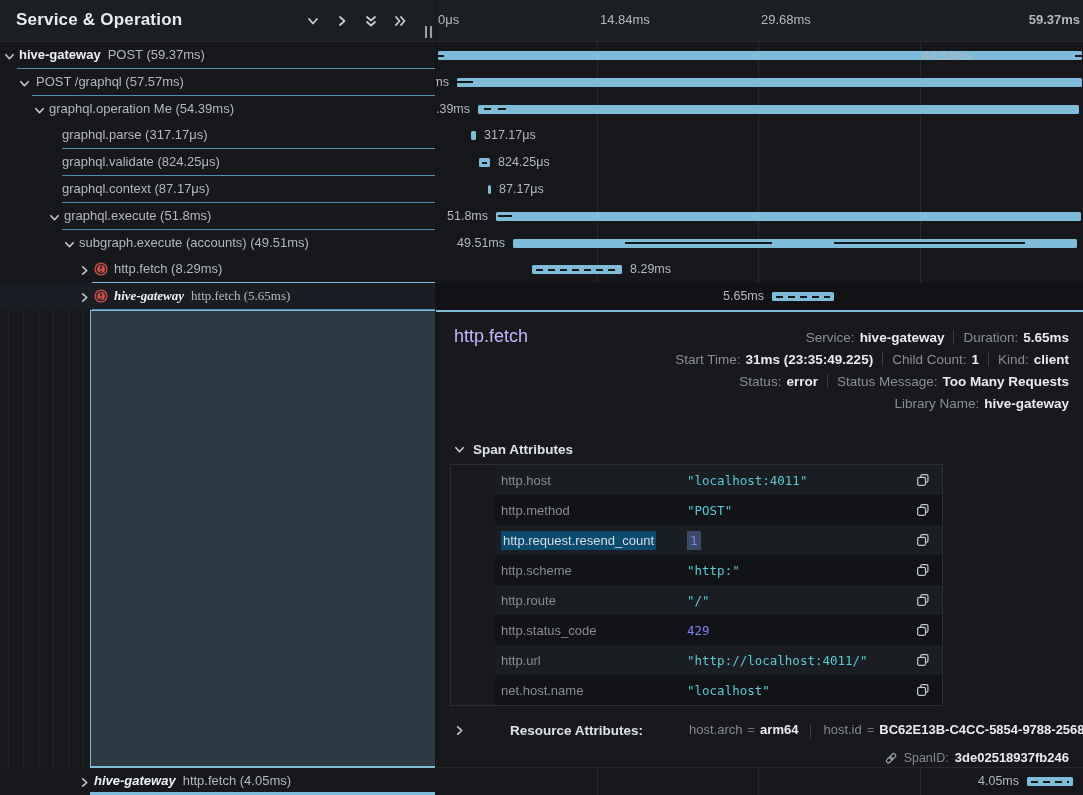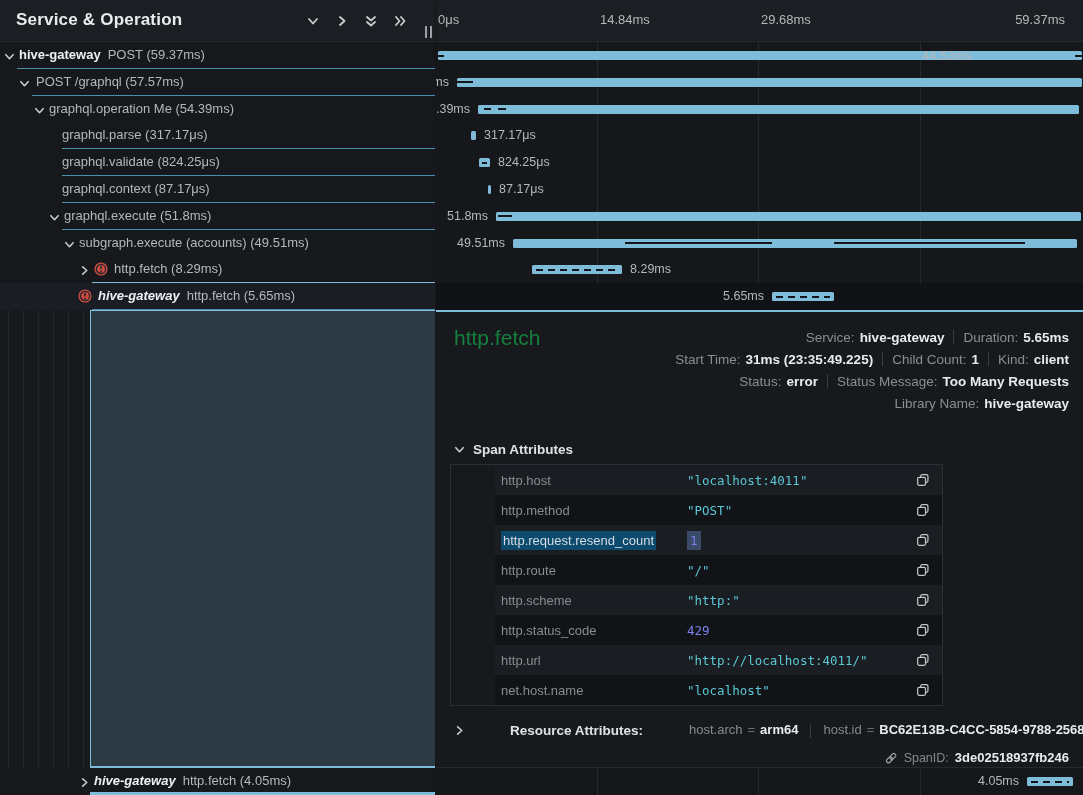--- a/index.html
+++ b/index.html
@@ -41,21 +41,21 @@
   .tl-row { position:absolute; left:0; width:647px; height:27px; }
   .tl-row.selected { background:#101216; }
   .bar { position:absolute; top:9px; height:9px; background:#7fbcd9; border-radius:1.5px; cursor:pointer; }
   .bar .seg { position:absolute; top:3.5px; height:2px; background:#14161a; }
   .bar .dash { position:absolute; top:3.5px; height:2px; left:4px; right:4px;
     background:repeating-linear-gradient(90deg,#14161a 0 7px,transparent 7px 12px); }
   .bar-label { position:absolute; top:0; line-height:27px; font-size:12.5px; color:#b4b8bb; white-space:nowrap; }
   
   .details { position:absolute; left:0; top:310px; width:647px; height:458px; background:#17191d;
     border-top:2px solid #7fbcd9; border-bottom:1px solid #26282c; }
-  .d-title { position:absolute; left:18px; top:14px; font-size:21px; color:#15803d; }
+  .d-title { position:absolute; left:18px; top:14px; font-size:18px; color:#c4b5fd; }
   .meta { position:absolute; right:14px; top:14px; display:flex; flex-direction:column; align-items:flex-end; }
   .meta-line { display:flex; align-items:center; height:22px; font-size:13.5px; }
   .meta-line .lbl { color:#8a8e93; margin-right:5px; }
   .meta-line .val { color:#e9ebec; font-weight:700; }
   .vdiv { width:1px; height:14px; background:#3a3e44; margin:0 9px; }
   .attr-head { position:absolute; left:18px; top:130px; display:flex; align-items:center; gap:8px;
     font-size:13.5px; font-weight:700; color:#dfe2e5; cursor:pointer; }
   .attr-head svg, .res-row svg.chv { stroke:#c7cbce; fill:none; stroke-width:1.7; stroke-linecap:round; stroke-linejoin:round; }
   .attr-table { position:absolute; left:14px; top:152px; width:493px; border:1px solid #2b2e33;padding-left:44px; }
   .attr-row { display:flex; align-items:center; height:30px; padding-left:6px; }
@@ -149,21 +149,21 @@
                 <circle cx="7" cy="7" r="4.6" fill="none" stroke="#23262b" stroke-width="1.3"></circle>
                 <rect x="6.2" y="3.6" width="1.6" height="4" rx="0.8" fill="#23262b"></rect>
                 <circle cx="7" cy="9.7" r="0.95" fill="#23262b"></circle>
               </svg></span><span>http.fetch (8.29ms)</span></span>
           <div class="underline" style="left: 92px;"></div>
         </div>
         <div class="tree-row selected" style="top: 283.2px;">
           <span class="chev" style="left: 79px;"><svg width="11" height="11" viewBox="0 0 12 12">
               <polyline points="4,2 8.5,6 4,10"></polyline>
             </svg></span>
-          <span class="txt" style="left: 78px;"><span class="err" style="position: relative; top: 3px; display: inline-block; margin-right: 6px;"><svg width="14" height="14" viewBox="0 0 14 14">
+          <span class="txt" style="left: 94px; font-family: Liberation Serif, serif;"><span class="err" style="position: relative; top: 3px; display: inline-block; margin-right: 6px;"><svg width="14" height="14" viewBox="0 0 14 14">
                 <circle cx="7" cy="7" r="6.6" fill="#cd4b40"></circle>
                 <circle cx="7" cy="7" r="4.6" fill="none" stroke="#23262b" stroke-width="1.3"></circle>
                 <rect x="6.2" y="3.6" width="1.6" height="4" rx="0.8" fill="#23262b"></rect>
                 <circle cx="7" cy="9.7" r="0.95" fill="#23262b"></circle>
               </svg></span><span class="svc italic">hive-gateway</span><span>http.fetch (5.65ms)</span></span>
           <div class="underline" style="left: 92px;"></div>
         </div>
         <div class="tree-row bright-line" style="top: 768px; height: 27px;">
           <span class="chev" style="left: 79px;"><svg width="11" height="11" viewBox="0 0 12 12">
               <polyline points="4,2 8.5,6 4,10"></polyline>
@@ -278,21 +278,21 @@
           </div>
           <div class="bar-label" style="right: 64px;">4.05ms</div>
         </div>
       </div>
     <div class="tl-header">
         <div id="ticks">
           <div class="tick" style="left: 2px;">0μs</div>
           <div class="tick" style="left: 164px;">14.84ms</div>
           <div class="tick" style="left: 325px;">29.68ms</div>
           <div class="tick" style="left: 486px; margin-top: 36px;">44.53ms</div>
-          <div class="tick" style="right: 18px;">59.37ms</div>
+          <div class="tick" style="right: 3px; font-weight: bold;">59.37ms</div>
         </div>
       </div>
 
     <div class="details">
       <div class="d-title">http.fetch</div>
       <div class="meta" id="meta">
           <div class="meta-line">
             <span class="lbl">Service:</span>
             <span class="val">hive-gateway</span>
             <span class="vdiv"></span>
@@ -353,32 +353,32 @@
             <div class="attr-key"><span class="sel-k">http.request.resend_count</span></div>
             <div class="attr-val number"><span class="sel-v">1</span></div>
             <div class="copy-btn">
               <svg width="14" height="14" viewBox="0 0 15 15">
                 <rect x="1.8" y="4.6" width="8.4" height="8.6" rx="1.6"></rect>
                 <path d="M5 4.6 V3.4 a1.6 1.6 0 0 1 1.6 -1.6 h4.6 a1.6 1.6 0 0 1 1.6 1.6 v5 a1.6 1.6 0 0 1 -1.6 1.6 h-1"></path>
               </svg>
             </div>
           </div>
           <div class="attr-row">
+            <div class="attr-key"><span>http.scheme</span></div>
+            <div class="attr-val string"><span>"http:"</span></div>
+            <div class="copy-btn">
+              <svg width="14" height="14" viewBox="0 0 15 15">
+                <rect x="1.8" y="4.6" width="8.4" height="8.6" rx="1.6"></rect>
+                <path d="M5 4.6 V3.4 a1.6 1.6 0 0 1 1.6 -1.6 h4.6 a1.6 1.6 0 0 1 1.6 1.6 v5 a1.6 1.6 0 0 1 -1.6 1.6 h-1"></path>
+              </svg>
+            </div>
+          </div>
+          <div class="attr-row">
             <div class="attr-key"><span>http.route</span></div>
             <div class="attr-val string"><span>"/"</span></div>
-            <div class="copy-btn">
-              <svg width="14" height="14" viewBox="0 0 15 15">
-                <rect x="1.8" y="4.6" width="8.4" height="8.6" rx="1.6"></rect>
-                <path d="M5 4.6 V3.4 a1.6 1.6 0 0 1 1.6 -1.6 h4.6 a1.6 1.6 0 0 1 1.6 1.6 v5 a1.6 1.6 0 0 1 -1.6 1.6 h-1"></path>
-              </svg>
-            </div>
-          </div>
-          <div class="attr-row">
-            <div class="attr-key"><span>http.scheme</span></div>
-            <div class="attr-val string"><span>"http:"</span></div>
             <div class="copy-btn">
               <svg width="14" height="14" viewBox="0 0 15 15">
                 <rect x="1.8" y="4.6" width="8.4" height="8.6" rx="1.6"></rect>
                 <path d="M5 4.6 V3.4 a1.6 1.6 0 0 1 1.6 -1.6 h4.6 a1.6 1.6 0 0 1 1.6 1.6 v5 a1.6 1.6 0 0 1 -1.6 1.6 h-1"></path>
               </svg>
             </div>
           </div>
           <div class="attr-row">
             <div class="attr-key"><span>http.status_code</span></div>
             <div class="attr-val number"><span>429</span></div>

